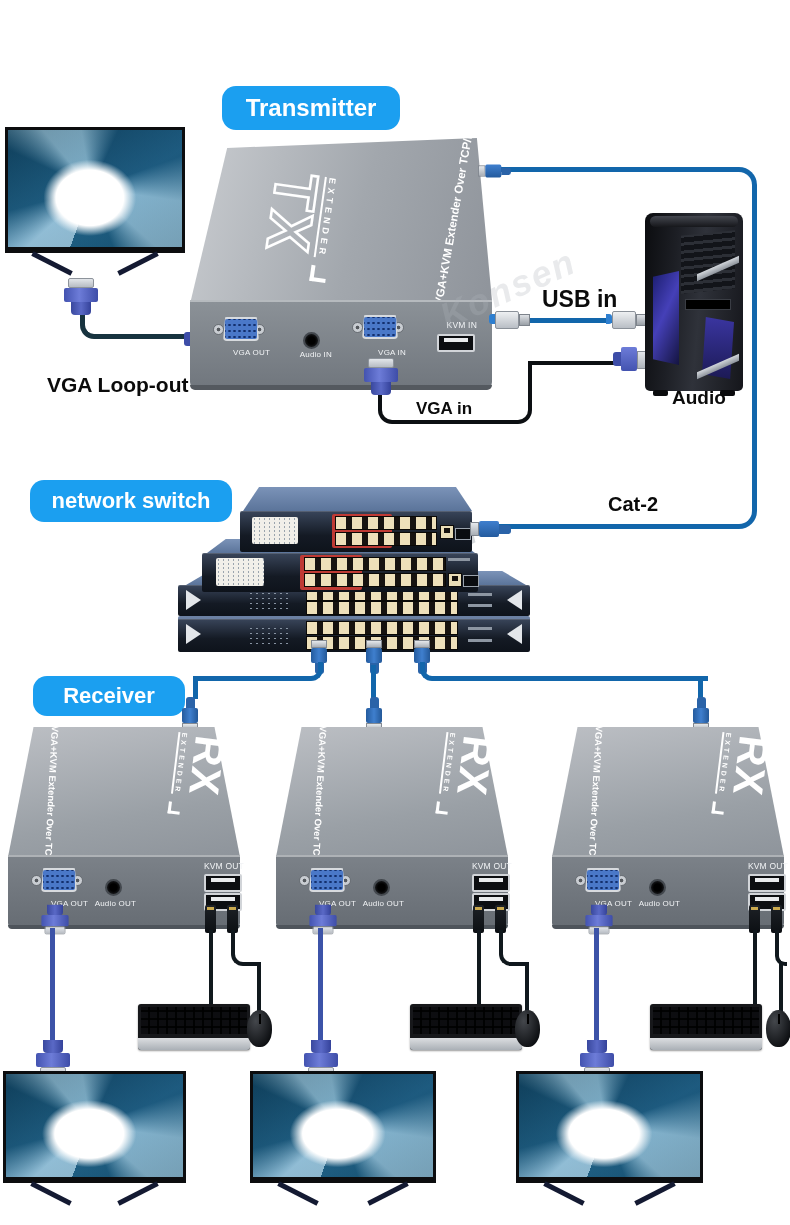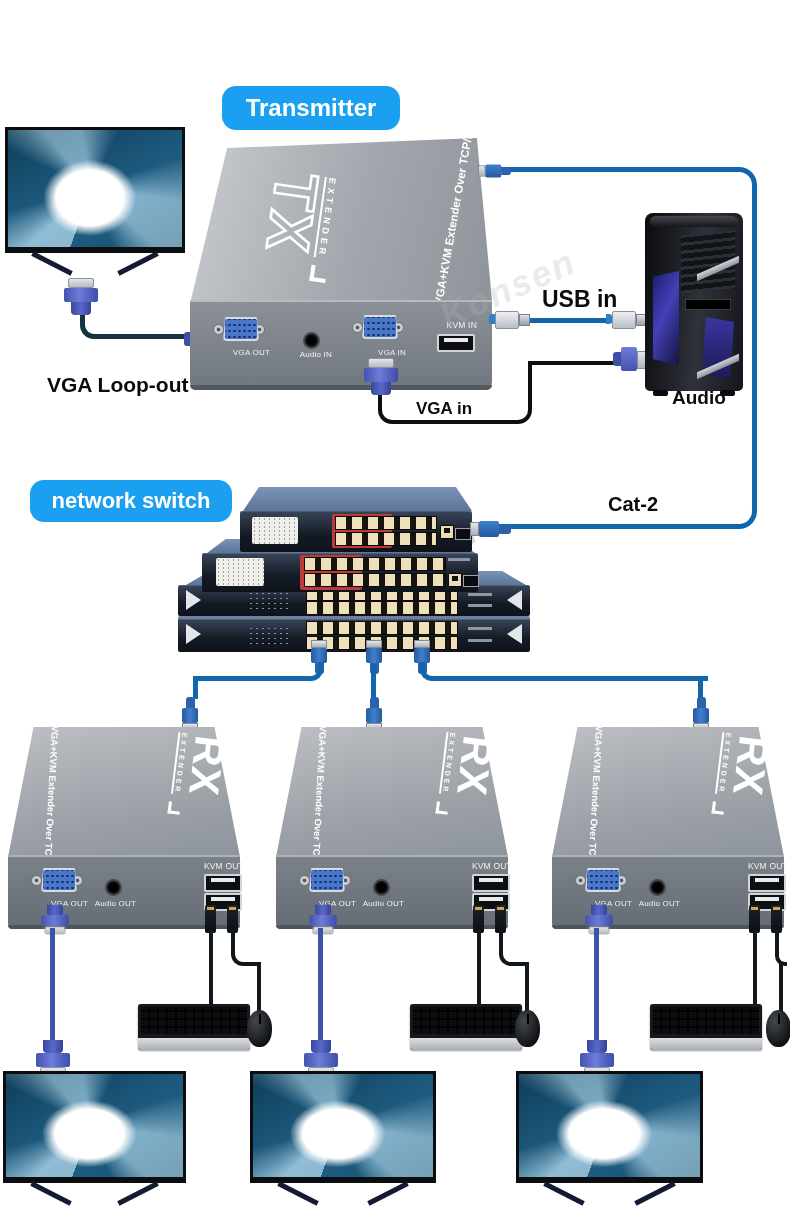--- a/index.html
+++ b/index.html
@@ -160,20 +160,21 @@
     background:radial-gradient(ellipse at 35% 30%,#44474c,#0e1013 75%);}
   .mouse i{position:absolute;left:50%;top:4px;width:2px;height:10px;margin-left:-1px;background:#000;}
 </style>
 </head>
 <body>
 
 <div id="stage">
 
   <div class="badge" style="left:222px;top:86px;width:178px;height:44px;font-size:24px;">Transmitter</div>
   <div class="badge" style="left:30px;top:480px;width:202px;height:42px;font-size:22px;">network switch</div>
+  <div class="badge" style="left:33px;top:676px;width:152px;height:40px;font-size:22px;">Receiver</div>
 
   <div class="monitor" style="left:5px;top:127px;">
     <div class="screen" style="width:174px;height:117px;">
       <div class="wave"></div>
     </div>
     <div class="leg l"></div>
     <div class="leg r"></div>
   </div>
 
   <div class="cable" style="left:80px;top:306px;width:112px;height:28px;border-left:5px solid #17333f;border-bottom:5px solid #17333f;border-bottom-left-radius:14px;"></div>

